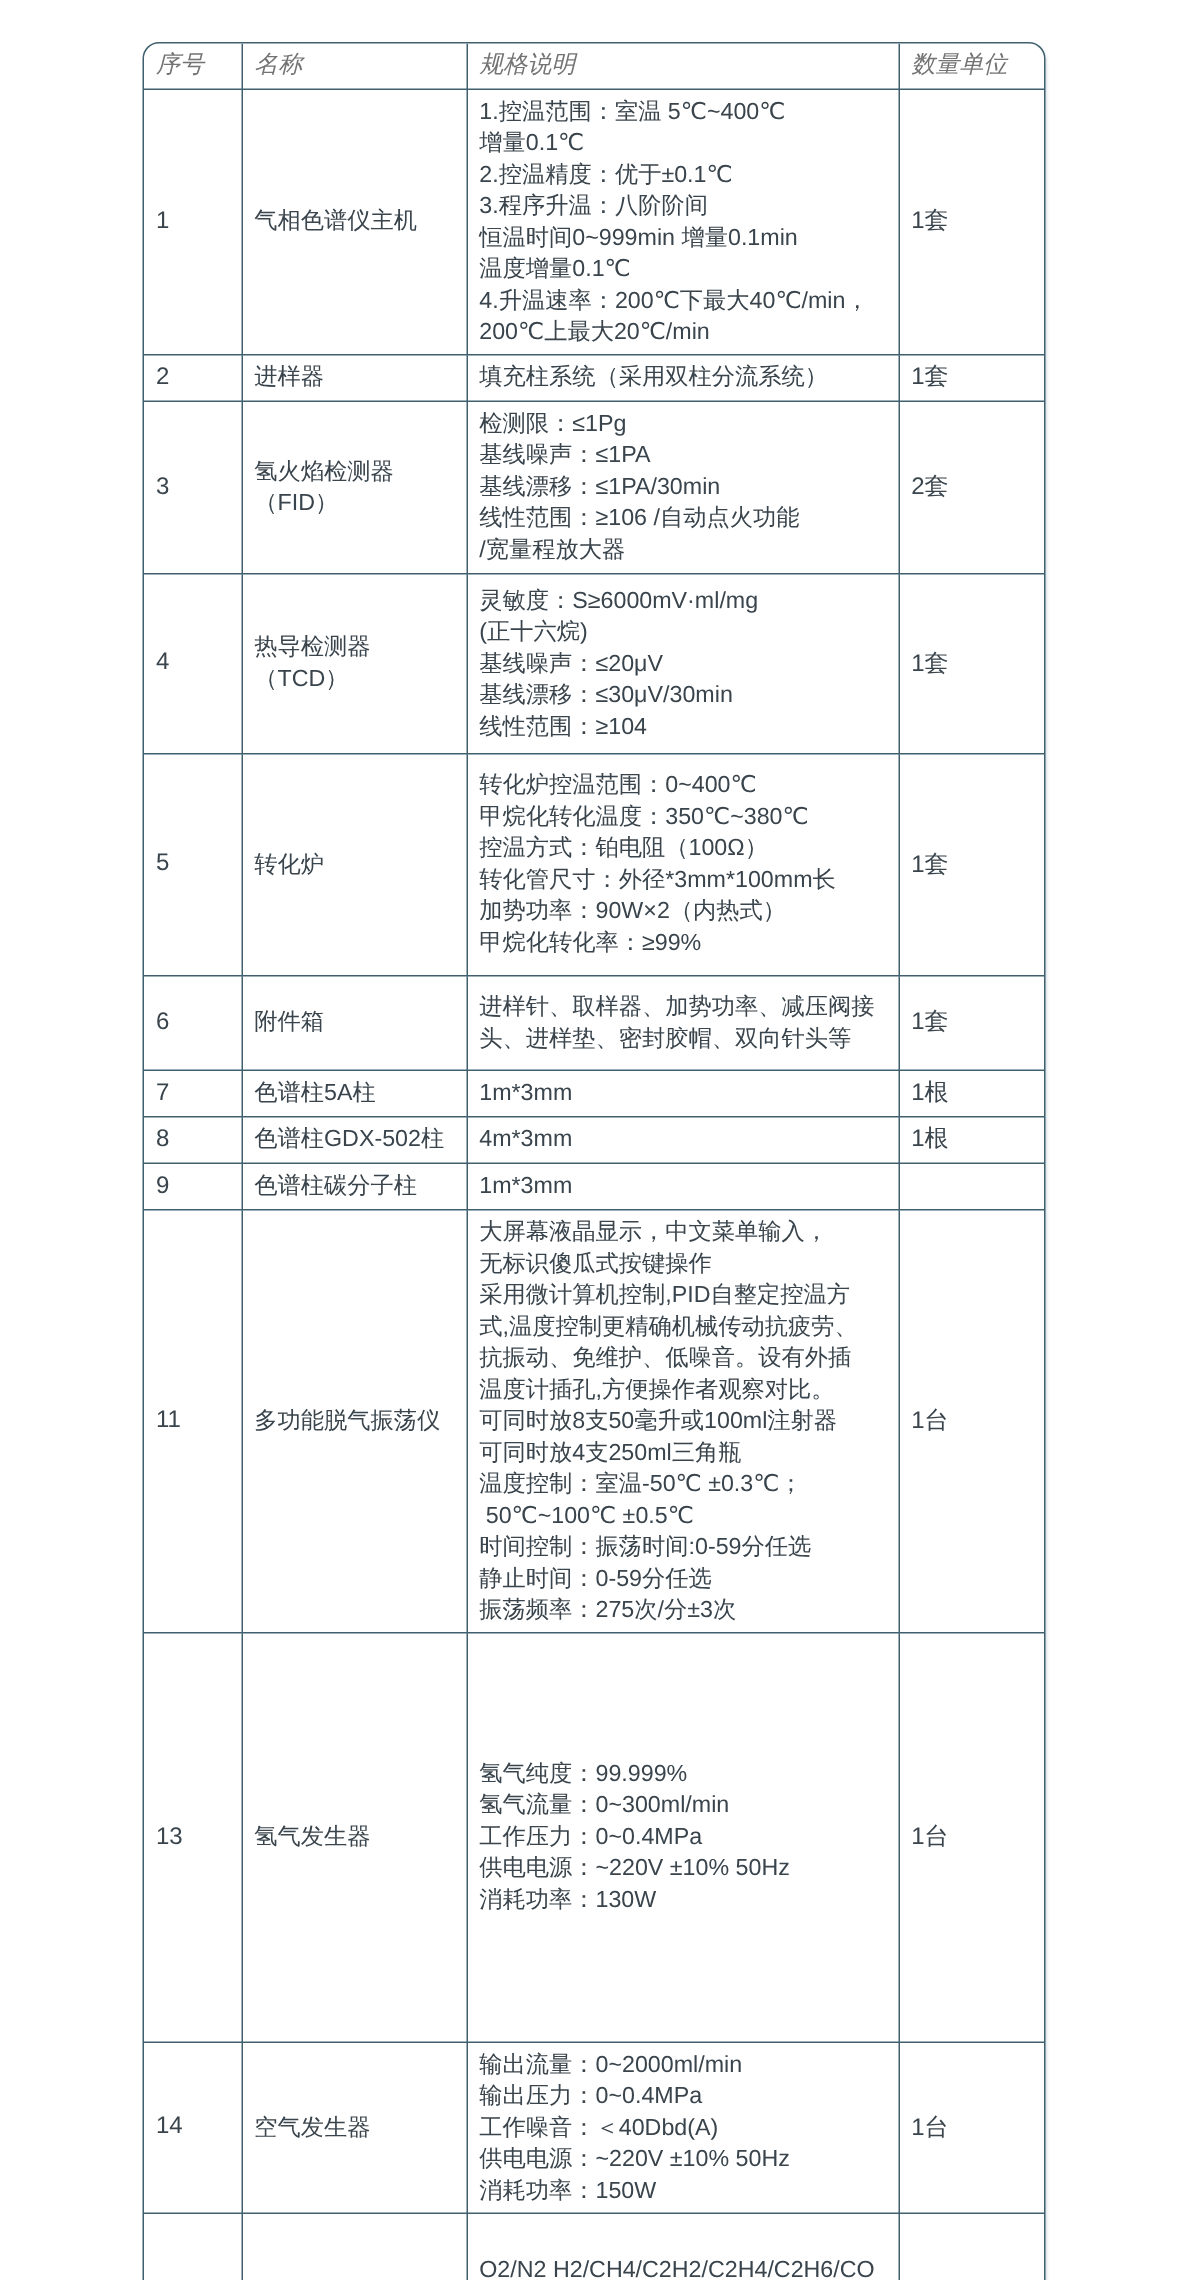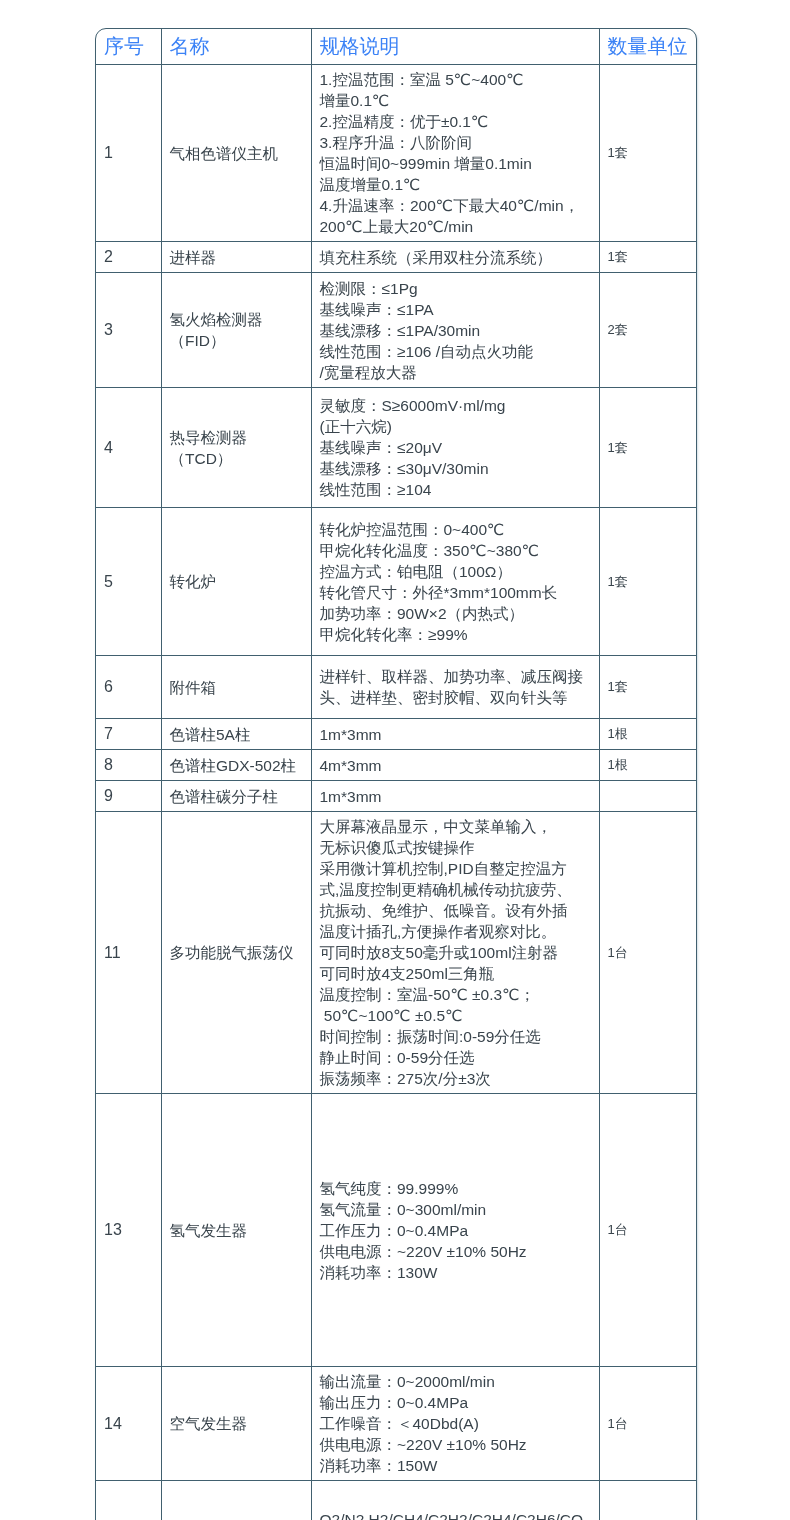--- a/index.html
+++ b/index.html
@@ -56,44 +56,45 @@
     overflow: hidden;
   }
   
   table.spec tr > *:first-child { border-left: none; }
   table.spec tr > *:last-child  { border-right: none; }
   table.spec thead th { border-top: none; }
   table.spec tbody tr:last-child td { border-bottom: none; }
 
   table.spec th {
     font-weight: normal;
-    font-size: 20px;
+    font-size: 16px;
     height: 30px;
-    color: #3b82f6;
+    color: #737373;
+    font-style: italic;
   }
   col.col-no   { width: 65px; }
   col.col-name { width: 150px; }
   col.col-spec { width: 288px; }
   col.col-qty  { width: 99px; }
 
   td.c-no {
     text-align: center;
     font-size: 16px;
   }
   td.c-name {
     font-size: 15.5px;
     line-height: 21px;
   }
   td.c-spec {
     font-size: 15.5px;
     line-height: 21px;
     white-space: pre-line;
   }
   td.c-qty {
-    font-size: 13px;
+    font-size: 16px;
   }
   
   tbody tr:nth-child(1)  td { height: 175px; }
   tbody tr:nth-child(2)  td { height: 31px; }
   tbody tr:nth-child(3)  td { height: 115px; margin-left: 32px; }
   tbody tr:nth-child(4)  td { height: 120px; }
   tbody tr:nth-child(5)  td { height: 148px; }
   tbody tr:nth-child(6)  td { height: 63px; }
   tbody tr:nth-child(7)  td,
   tbody tr:nth-child(8)  td,

